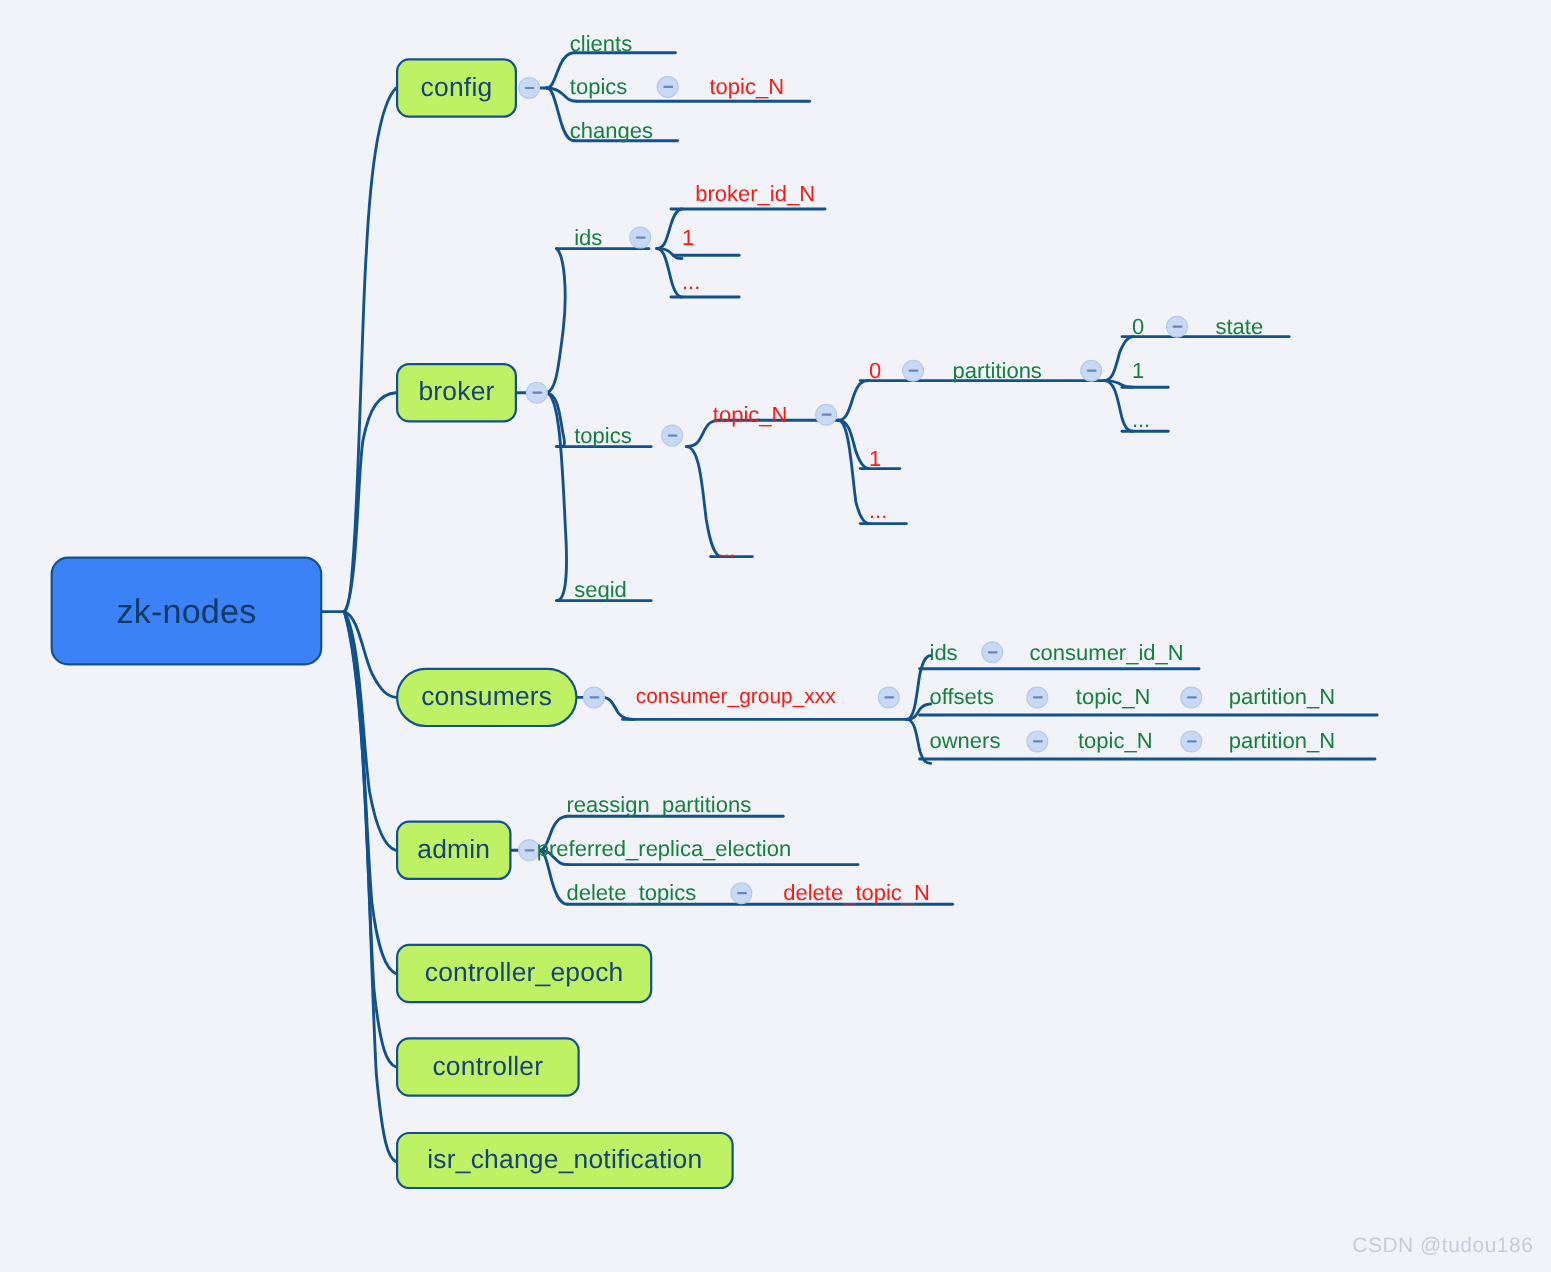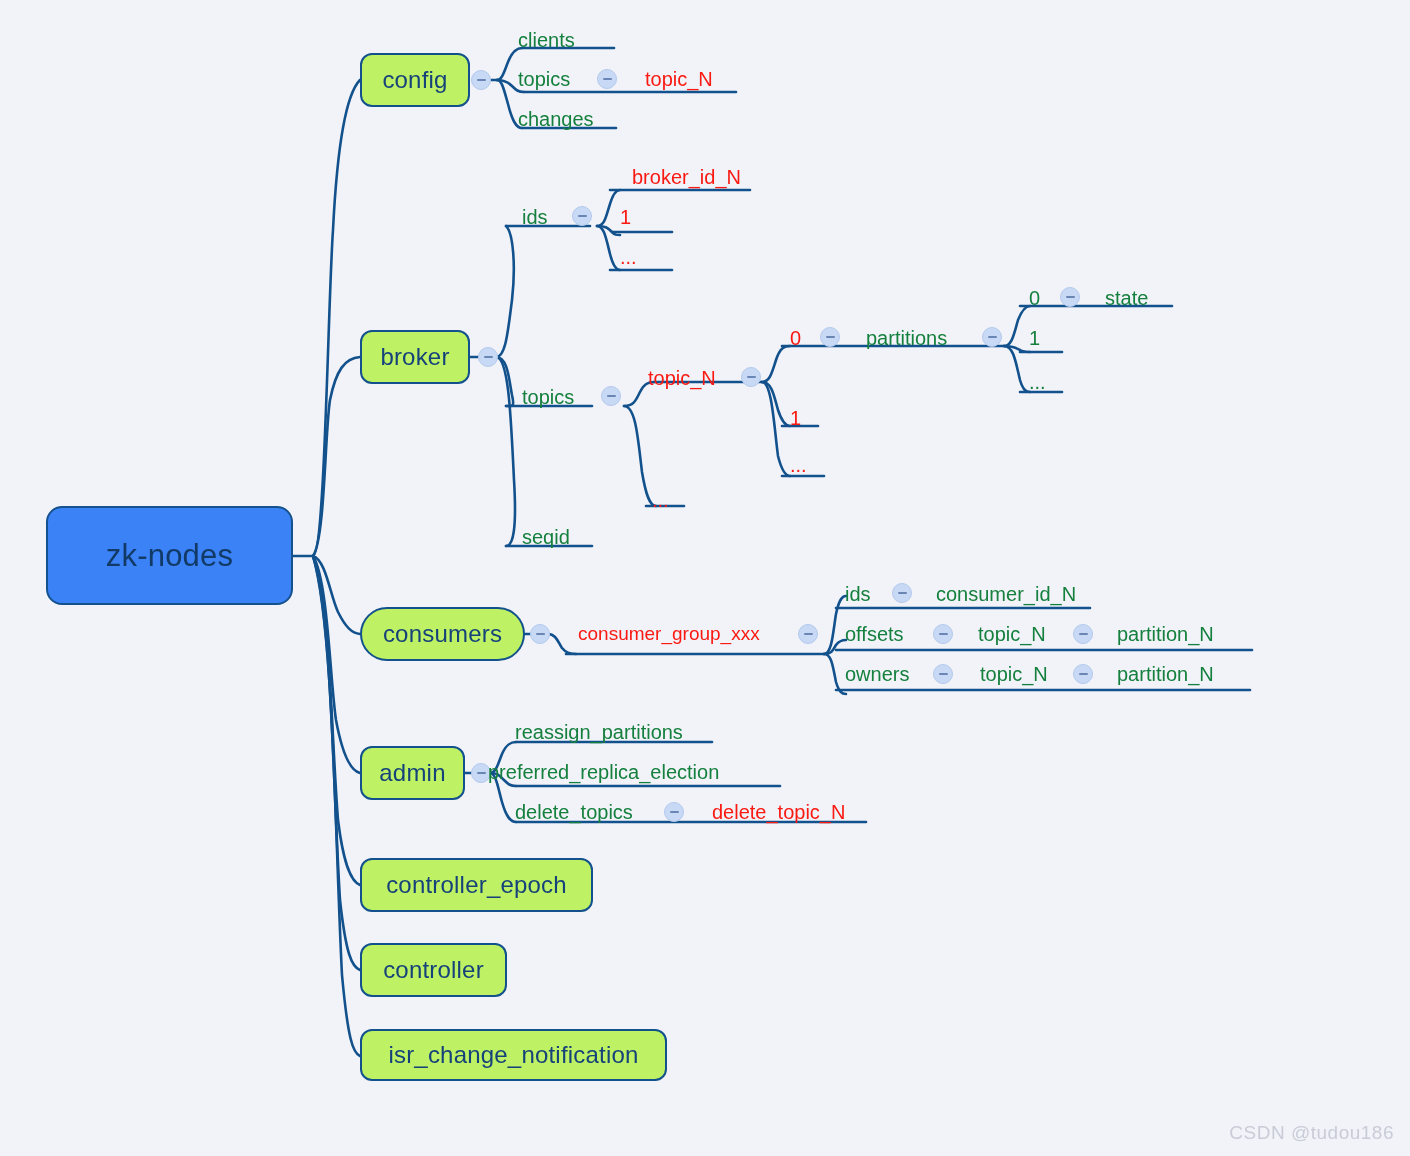--- a/index.html
+++ b/index.html
@@ -173,21 +173,21 @@
 </div>
 
 <div class="node lvl1" style="left:360px;top:746px;width:105px;height:54px;">
   <span>admin</span>
 </div>
 
 <div class="node lvl1" style="left:360px;top:858px;width:233px;height:54px;text-align:right;">
   <span>controller_epoch</span>
 </div>
 
-<div class="node lvl1" style="left:360px;top:943px;width:147px;height:54px;">
+<div class="node lvl1" style="left:360px;top:943px;width:167px;height:54px;">
   <span>controller</span>
 </div>
 
 <div class="node lvl1" style="left:360px;top:1029px;width:307px;height:52px;">
   <span>isr_change_notification</span>
 </div>
 
 <div class="toggle" style="left:471px;top:70px;"></div>
 <div class="toggle" style="left:597px;top:69px;"></div>
 

